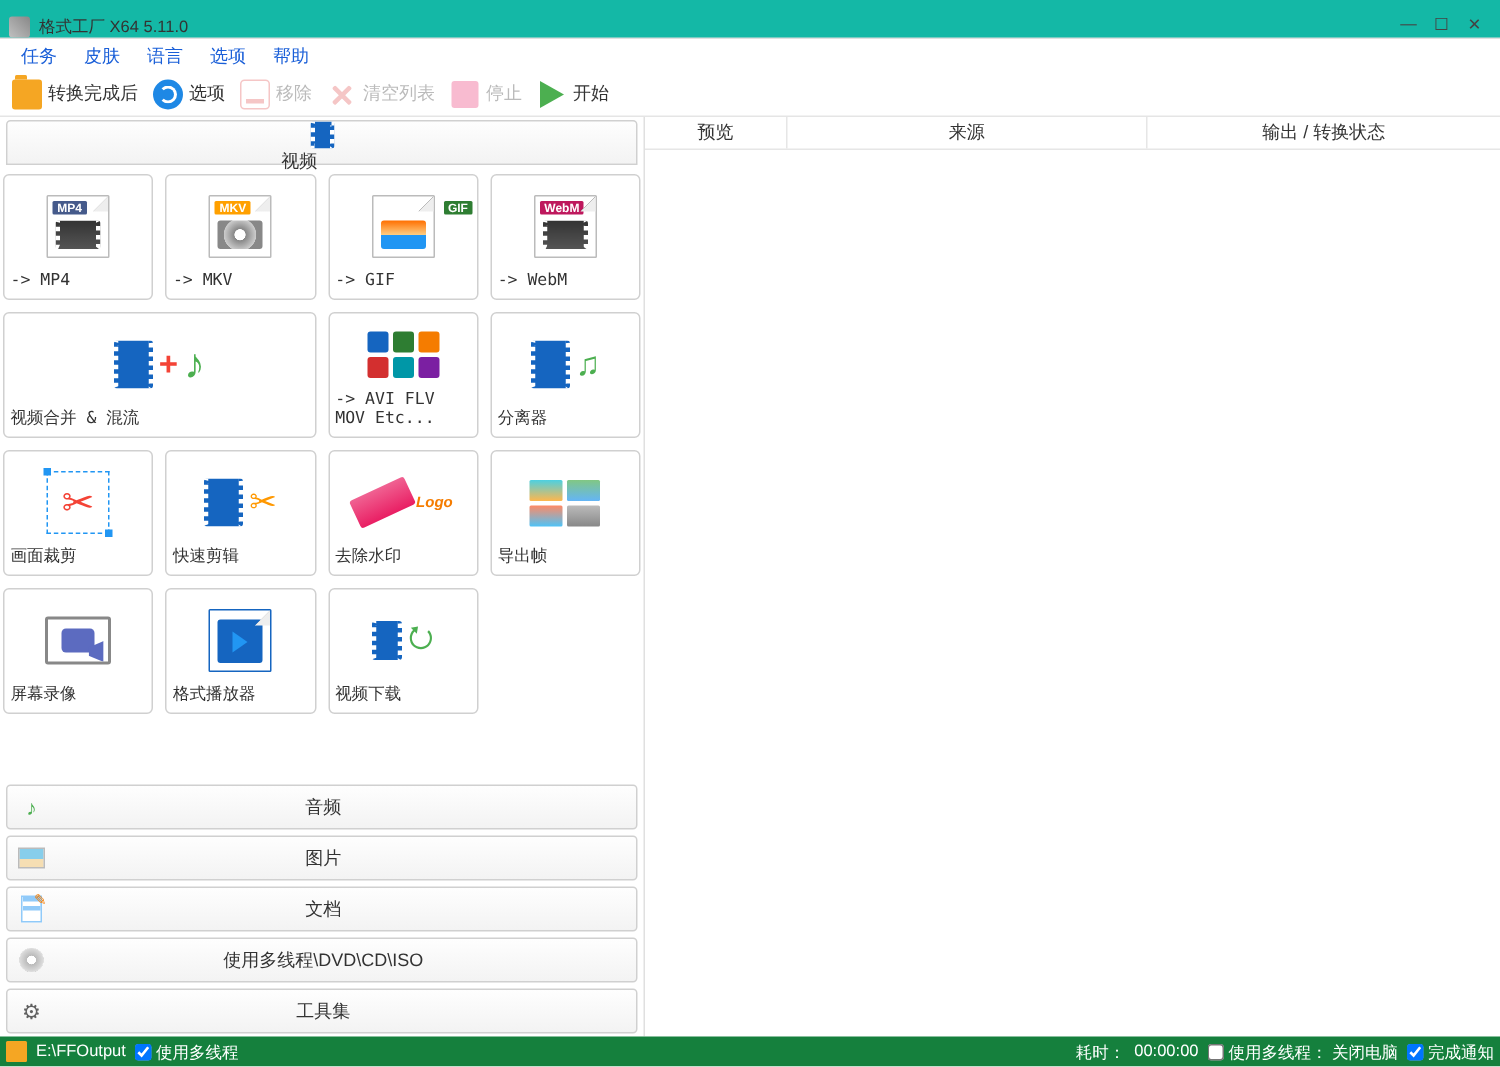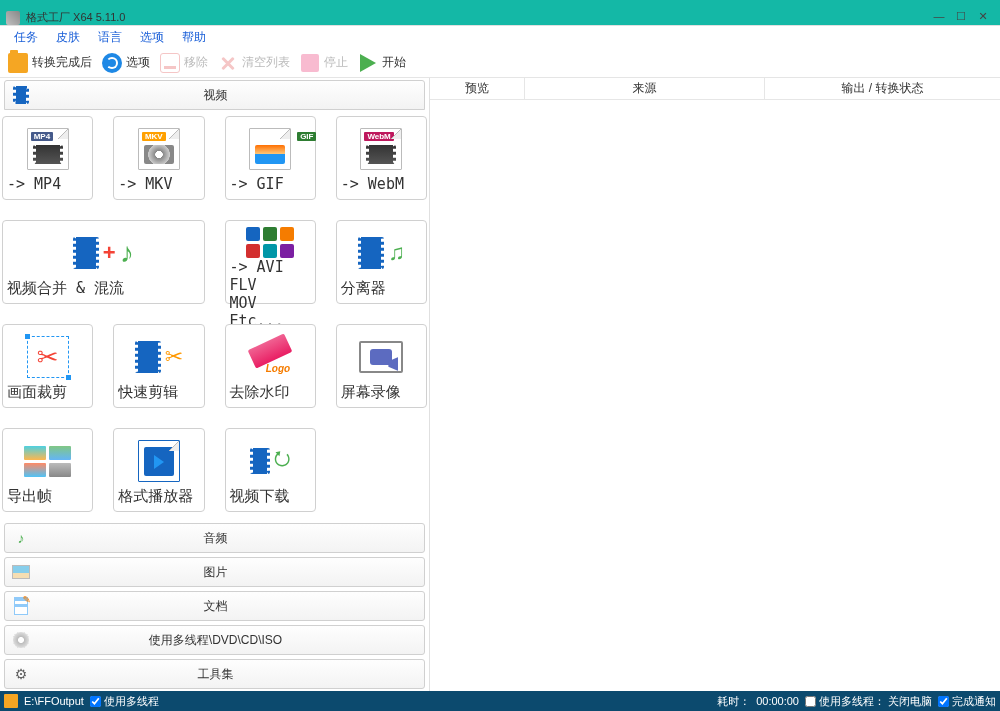--- a/index.html
+++ b/index.html
@@ -40,26 +40,26 @@
 
 
 .main { flex: 1; display: flex; overflow: hidden; }
 .left { width: 430px; border-right: 1px solid #e0e0e0; display: flex; flex-direction: column; overflow:hidden;}
 .right { flex: 1; display: flex; flex-direction: column; }
 
 
 .cat { height: 30px; border: 1px solid #d0d0d0; border-radius: 3px; margin: 2px 4px; display: flex; align-items: center; background: linear-gradient(#fefefe,#f3f3f3); cursor: pointer; }
 .cat .cat-ico { width: 20px; height: 20px; margin: 0 6px; display:flex;align-items:center;justify-content:center;font-size:14px;}
 .cat .cat-label { flex: 1; text-align: center; font-size: 12px; padding-right:30px;}
-.cat.open { margin-bottom:0; border-bottom-left-radius:0; border-bottom-right-radius:0;}
-.cat-body { flex: 1; overflow: auto; padding: 6px 2px; display: grid; grid-template-columns: repeat(4, 1fr); gap: 20px; align-content: start;}
+.cat.open { margin-bottom:0; border-bottom-left-radius:0; border-bottom-right-radius:0;flex-direction:column;}
+.cat-body { flex: 1; overflow: auto; padding: 6px 2px; display: grid; grid-template-columns: repeat(4, 1fr); gap: 8px; align-content: start;}
 .tile { border: 1px solid #d0d0d0; border-radius: 4px; height: 84px; display:flex; flex-direction:column; align-items:center; justify-content:flex-start; padding:6px 4px; cursor:pointer; background:#fff;}
 .tile.wide { grid-column: span 2; }
 .tile .tile-ico { flex:1; display:flex;align-items:center;justify-content:center; width:100%;}
-.tile .tile-label { font-size: 15px; font-family: "SimSun", monospace; text-align:left; width:100%; white-space:pre-line; line-height:1.2;}
+.tile .tile-label { font-size: 11px; font-family: "SimSun", monospace; text-align:left; width:100%; white-space:pre-line; line-height:1.2;}
 .cat-stack { display:flex;flex-direction:column;}
 
 
 .fileico { width:42px; height:42px; background:#fff; border:1px solid #bbb; position:relative; border-radius:1px;}
 .fileico::after{content:"";position:absolute;top:0;right:0;width:10px;height:10px;background:linear-gradient(135deg,transparent 48%,#bbb 50%,#eee 52%);}
 .fileico .badge{position:absolute;top:3px;left:3px;font-size:8px;color:#fff;padding:0 3px;border-radius:1px;font-weight:bold;}
 .fileico .inner{position:absolute;left:5px;right:5px;bottom:5px;top:16px;border-radius:2px;}
 .b-mp4{background:#455a8b;} .b-mkv{background:#ffa000;} .b-gif{background:#2e7d32;margin-left:44px;} .b-webm{background:#be185d;}
 .inner-film{background:linear-gradient(#333,#555);border-left:3px dotted #fff;border-right:3px dotted #fff;}
 .inner-disc{background:radial-gradient(circle,#fff 20%,#888 22%,#ccc 60%,#888 62%);border-radius:50%;left:10px;right:10px;}
@@ -87,21 +87,21 @@
 .monitor{width:44px;height:32px;background:#fff;border:2px solid #888;border-radius:2px;display:flex;align-items:center;justify-content:center;}
 .dl-arrow{color:#4caf50;font-size:20px;}
 
 
 .rhead { height: 22px; display:flex; border-bottom: 1px solid #e6e6e6; background:#fff;}
 .rhead div { border-right:1px solid #e6e6e6; display:flex;align-items:center;justify-content:center; font-size:12px; cursor:pointer;}
 .rhead .c1{width:95px;} .rhead .c2{flex:1;} .rhead .c3{width:235px;border-right:none;}
 .rbody{flex:1;background:#fff;}
 
 
-.status { height: 20px; background: #0c4a6e; color:#fff; display:flex; align-items:center; padding: 0 4px; font-size:11px; gap:6px;}
+.status { height: 20px; background: #15803d; color:#fff; display:flex; align-items:center; padding: 0 4px; font-size:11px; gap:6px;}
 .status .sico{width:14px;height:14px;background:#f5a623;border-radius:1px;}
 .status .chk{display:flex;align-items:center;gap:3px;}
 .status input[type=checkbox]{width:11px;height:11px;}
 .status .sp{flex:1;}
 </style>
 </head>
 <body>
 
 <div class="titlebar">
   <div class="app-icon"></div>
@@ -244,46 +244,46 @@
         <div class="tile-ico">
             <div class="composite">
               <div class="filmroll"></div>
               <span class="scissors" style="font-size:22px;color:#ff9800;">✂</span>
             </div>
           </div>
         <div class="tile-label">快速剪辑</div>
       </div>
       <div class="tile">
         <div class="tile-ico">
-            <div style="display:flex;flex-direction:column;align-items:flex-end;gap:2px;">
+            <div style="display:flex;flex-direction:row;align-items:center;gap:2px;">
               <div class="eraser"></div>
               <span style="font-size:10px;color:#f57c00;font-style:italic;font-weight:bold;">Logo</span>
             </div>
           </div>
         <div class="tile-label">去除水印</div>
       </div>
-      <div class="tile">
-        <div class="tile-ico">
-            <div class="monitor">
-              <div class="cam" style="width:22px;height:16px;"></div>
-            </div>
-          </div>
-        <div class="tile-label">屏幕录像</div>
-      </div>
-
       <div class="tile">
         <div class="tile-ico">
             <div class="thumbs">
           <span style="background:linear-gradient(#4dd0e1,#ffb74d);"></span>
               <span style="background:linear-gradient(#81c784,#64b5f6);"></span>
           <span style="background:linear-gradient(#ff8a65,#4fc3f7);"></span>
               <span style="background:linear-gradient(#bbb,#888);"></span>
         </div>
           </div>
         <div class="tile-label">导出帧</div>
+      </div>
+
+      <div class="tile">
+        <div class="tile-ico">
+            <div class="monitor">
+              <div class="cam" style="width:22px;height:16px;"></div>
+            </div>
+          </div>
+        <div class="tile-label">屏幕录像</div>
       </div>
       <div class="tile">
         <div class="tile-ico">
             <div class="fileico" style="border-color:#1565c0;">
               <div class="inner inner-play" style="top:6px;background:#1565c0;"></div>
             </div>
           </div>
         <div class="tile-label">格式播放器</div>
       </div>
       <div class="tile">

